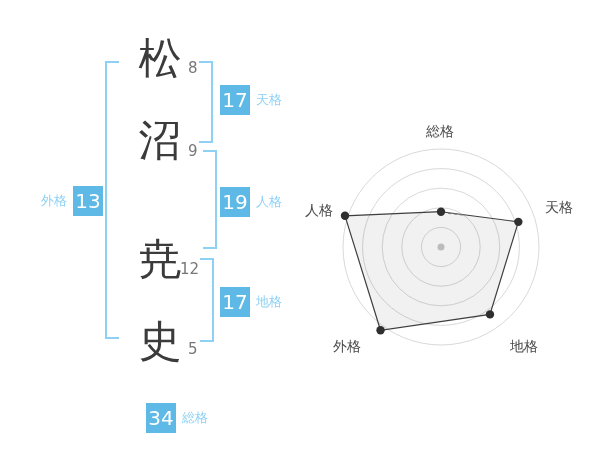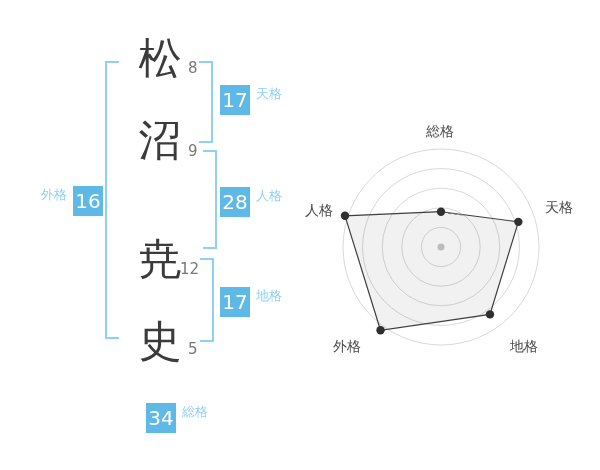--- a/index.html
+++ b/index.html
@@ -19,21 +19,21 @@
     border-left:2px solid var(--bracket,#8ed1f5);
     border-top:2px solid var(--bracket,#8ed1f5);
     border-bottom:2px solid var(--bracket,#8ed1f5);
   }
   .bracket-right{
     border-right:2px solid var(--bracket,#8ed1f5);
     border-top:2px solid var(--bracket,#8ed1f5);
     border-bottom:2px solid var(--bracket,#8ed1f5);
   }
   .badge-group{
-    position:absolute;display:flex;gap:6px;height:30px;
+    position:absolute;display:flex;align-items:center;gap:6px;height:30px;
   }
   .badge-num{
     width:30px;height:30px;background:var(--badge_bg,#5fb9e7);
     color:var(--badge_text,#fff);font-size:20px;line-height:30px;
     display:flex;align-items:center;justify-content:center;flex:0 0 30px;
   }
   .badge-label{
     font-size:13px;color:var(--badge_label,#8ed1f5);white-space:nowrap;
   }
   .badge-label-left{width:31px;text-align:right;}
@@ -58,32 +58,32 @@
   <div class="bracket bracket-right" style="left:199px;top:61px;width:12px;height:78px"></div>
   <div class="bracket bracket-right" style="left:203px;top:150px;width:12px;height:95px"></div>
   <div class="bracket bracket-right" style="left:200px;top:258px;width:12px;height:80px"></div>
 
   <div class="badge-group" style="left:220px;top:85px">
     <div class="badge-num">17</div>
     <div class="badge-label">天格</div>
   </div>
 
   <div class="badge-group" style="left:220px;top:187px">
-    <div class="badge-num">28</div>
+    <div class="badge-num">19</div>
     <div class="badge-label">人格</div>
   </div>
 
   <div class="badge-group" style="left:220px;top:287px">
     <div class="badge-num">17</div>
     <div class="badge-label">地格</div>
   </div>
 
   <div class="badge-group" style="left:36px;top:186px">
     <div class="badge-label badge-label-left">外格</div>
-    <div class="badge-num">16</div>
+    <div class="badge-num">13</div>
   </div>
 
   <div class="badge-group" style="left:146px;top:403px">
     <div class="badge-num">34</div>
     <div class="badge-label">総格</div>
   </div>
 
   <svg class="radar" width="600" height="470">
       <circle cx="441" cy="247" r="19.6" fill="none" stroke="#d9d9d9" stroke-width="1"></circle>
       <circle cx="441" cy="247" r="39.2" fill="none" stroke="#d9d9d9" stroke-width="1"></circle>

